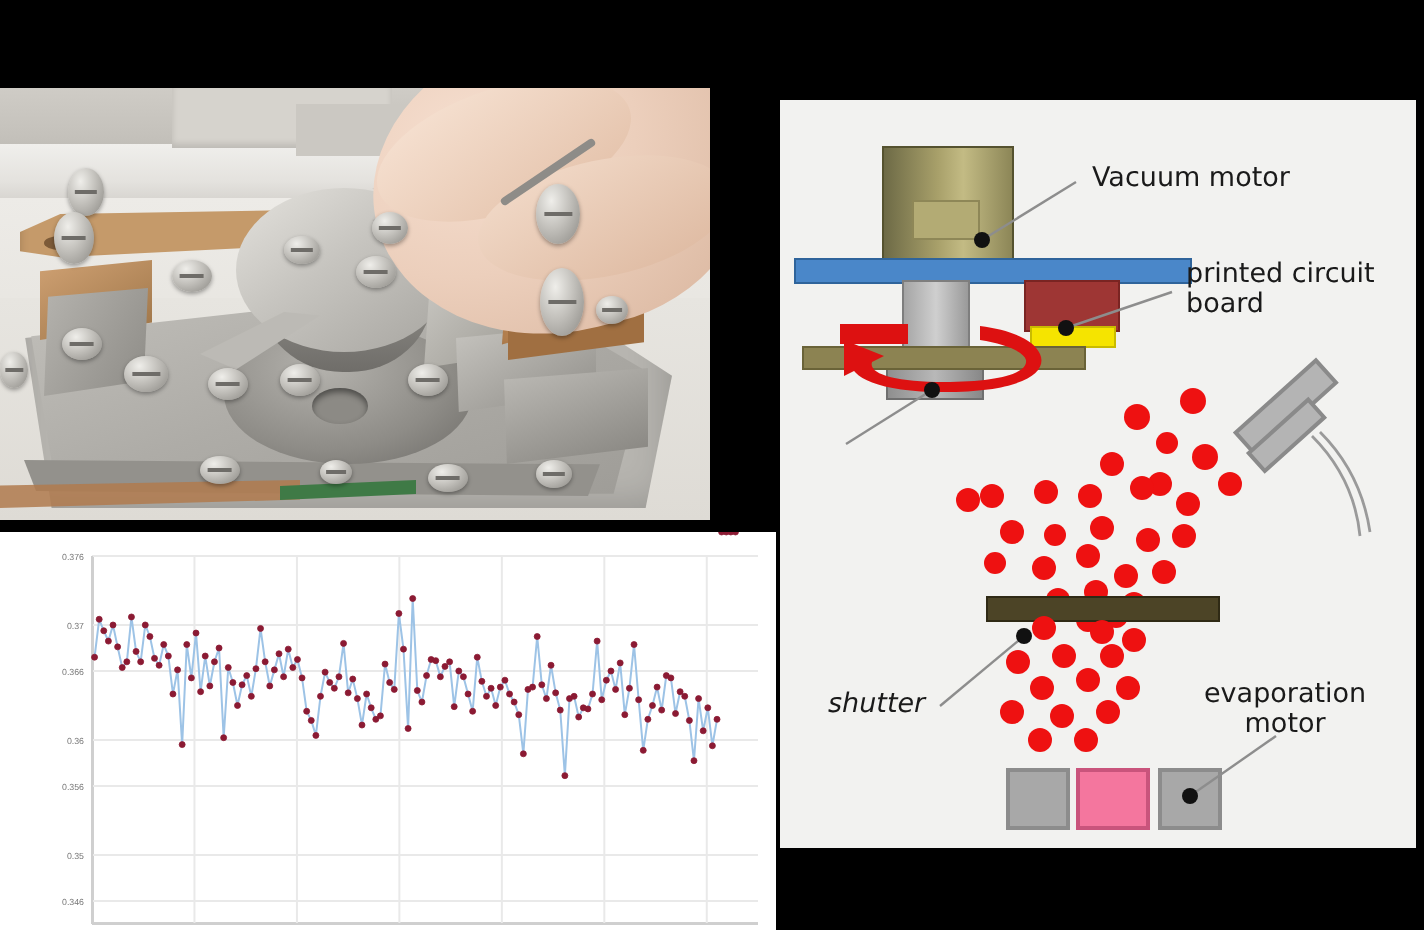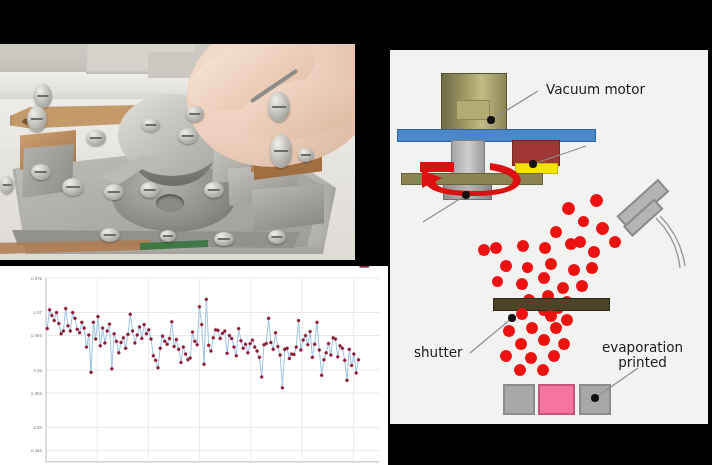--- a/index.html
+++ b/index.html
@@ -331,23 +331,25 @@
       <line x1="122" y1="268" x2="80" y2="303" stroke="#8d8d8d" stroke-width="1.2"></line>
       <line x1="205" y1="348" x2="248" y2="318" stroke="#8d8d8d" stroke-width="1.2"></line>
     </svg>
     <div class="dot" style="left:97px;top:66px;"></div>
     <div class="dot" style="left:139px;top:110px;"></div>
     <div class="dot" style="left:72px;top:141px;"></div>
     <div class="dot" style="left:118px;top:264px;"></div>
     <div class="dot" style="left:201px;top:344px;"></div>
 
     <div class="dl" style="left:156px;top:32px;">Vacuum motor</div>
-    <div class="dl" style="left:24px;top:295px;">shutter</div>
+    <div class="dl" style="left:203px;top:80px;">printed circuit
+board</div>
+    <div class="dl" style="left:24px;top:295px;font-style:italic;">shutter</div>
     <div class="dl" style="left:212px;top:290px;text-align:center;">evaporation
-printed</div>
+motor</div>
   </div>
 
   <div id="chart">
     <div class="plotbg"></div>
     <svg id="chartsvg" style="position:absolute;left:0;top:0;" width="388" height="228">
         <line x1="46" y1="12" x2="379" y2="12" stroke="#e9e9e9" stroke-width="1"></line>
         <text x="42" y="13.8" text-anchor="end" font-size="4.4" fill="#777" font-family="Liberation Sans, sans-serif">0.376</text>
         <line x1="46" y1="46.5" x2="379" y2="46.5" stroke="#e9e9e9" stroke-width="1"></line>
         <text x="42" y="48.3" text-anchor="end" font-size="4.4" fill="#777" font-family="Liberation Sans, sans-serif">0.37</text>
         <line x1="46" y1="69.5" x2="379" y2="69.5" stroke="#e9e9e9" stroke-width="1"></line>

